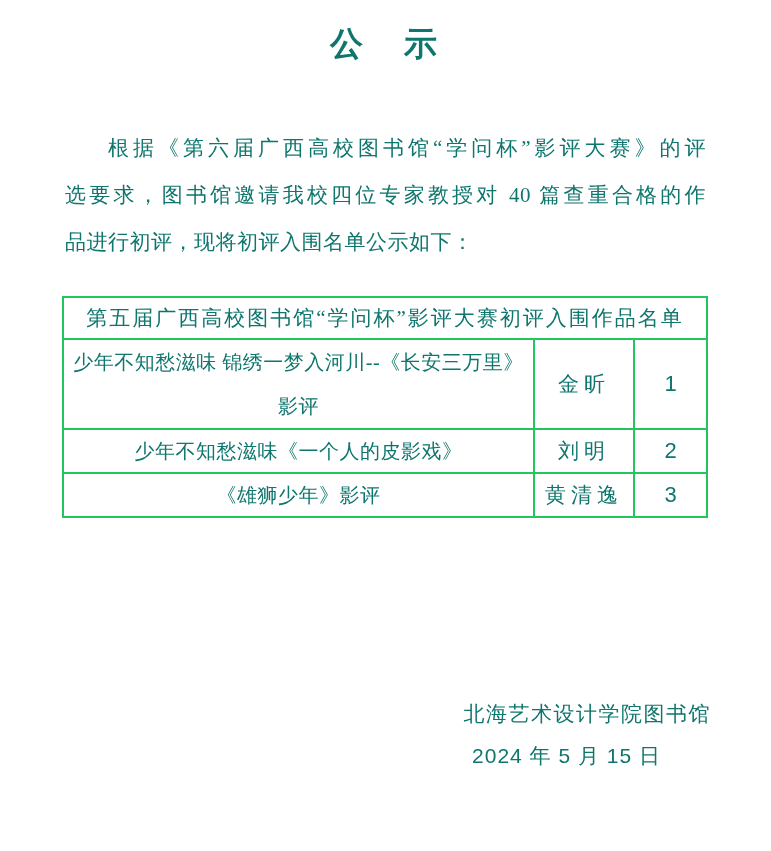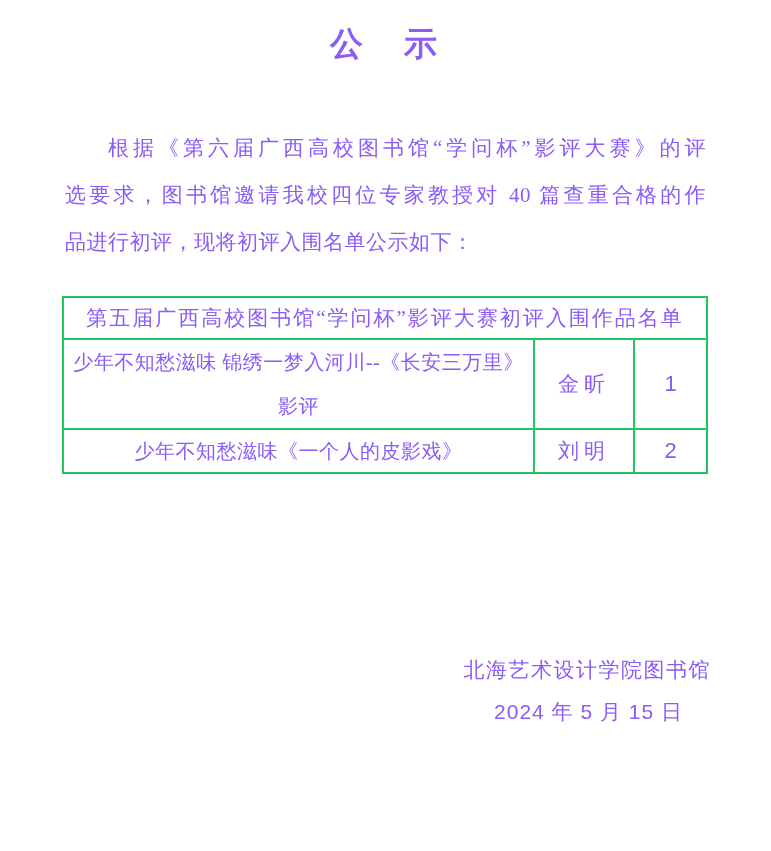--- a/index.html
+++ b/index.html
@@ -5,21 +5,21 @@
   html, body {
     margin: 0;
     padding: 0;
     background: #ffffff;
   }
   .page {
     position: relative;
     width: 771px;
     height: 851px;
     background: #ffffff;
-    color: #8b5cf6;
+    color: #0f766e;
     font-family: "Liberation Serif", "DejaVu Serif", serif;
     overflow: hidden;
   }
   .doc-title {
     padding-top: 24px;
     text-align: center;
     font-size: 33px;
     line-height: 40px;
     font-weight: bold;
     letter-spacing: 4px;
@@ -85,21 +85,21 @@
     margin-top: 181px;
     text-align: right;
     padding-right: 60px;
     font-size: 21px;
     line-height: 30px;
     letter-spacing: 1.5px;
   }
   .footer-date {
     margin-top: 12px;
     text-align: right;
-    padding-right: 88px;
+    padding-right: 110px;
     font-size: 21px;
     line-height: 30px;
     letter-spacing: 1px;
     font-family: "Liberation Sans", "DejaVu Sans", sans-serif;
   }
 </style>
 </head>
 <body>
 
 <div class="page">
@@ -125,19 +125,24 @@
       <tr class="row-1">
         <td class="work-cell">少年不知愁滋味 锦绣一梦入河川--《长安三万里》影评</td>
         <td class="author-cell">金昕</td>
         <td class="rank-cell">1</td>
       </tr>
       <tr class="row-2">
         <td class="work-cell">少年不知愁滋味《一个人的皮影戏》</td>
         <td class="author-cell">刘明</td>
         <td class="rank-cell">2</td>
       </tr>
+      <tr class="row-3">
+        <td class="work-cell">《雄狮少年》影评</td>
+        <td class="author-cell">黄清逸</td>
+        <td class="rank-cell">3</td>
+      </tr>
     </tbody>
   </table>
 
   <div class="footer-org">北海艺术设计学院图书馆</div>
   <div class="footer-date">2024 年 5 月 15 日</div>
 
 </div>
 
 </body></html>

